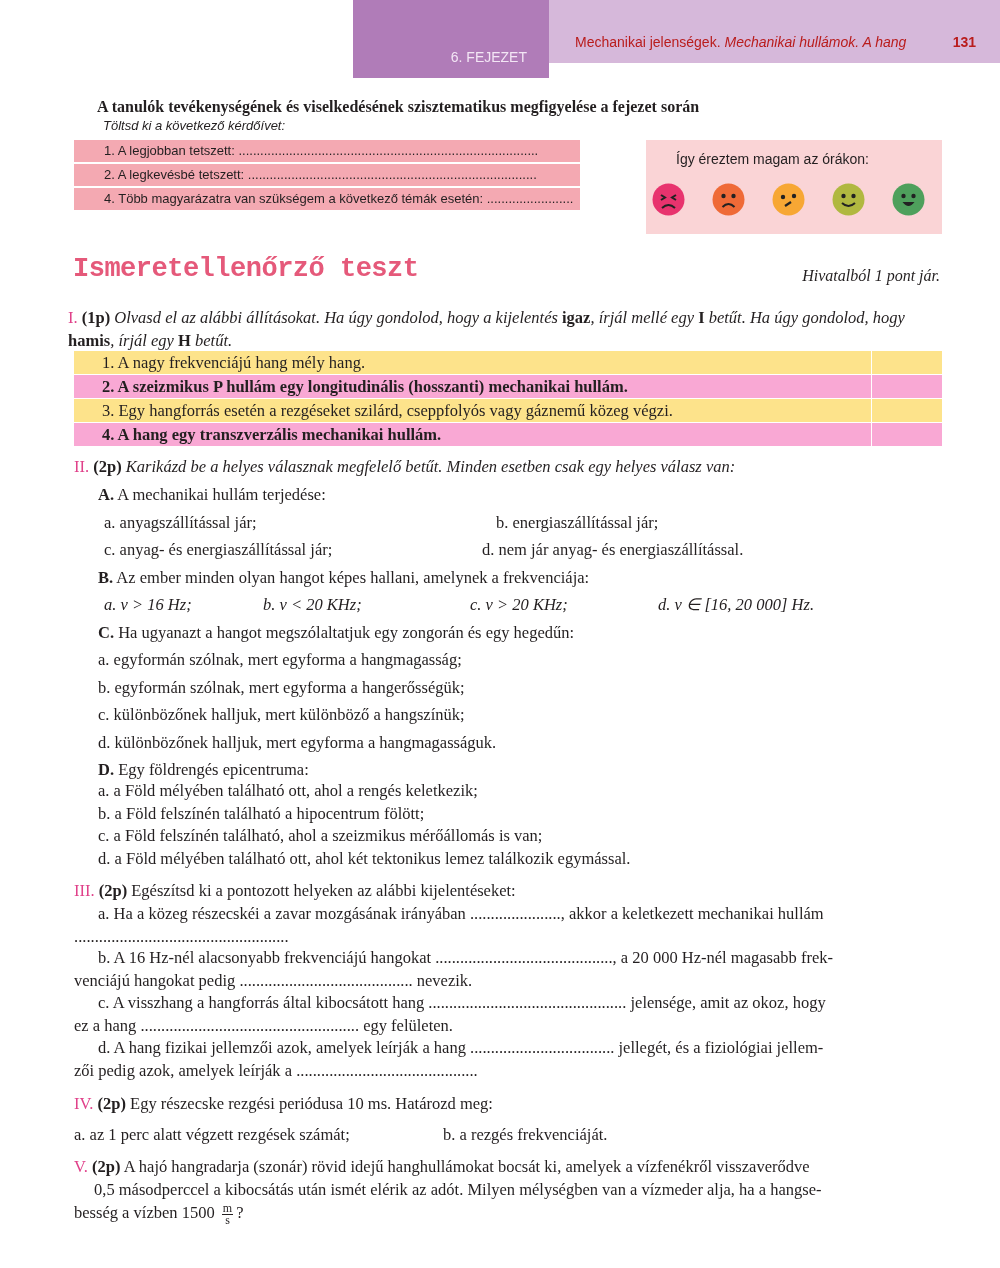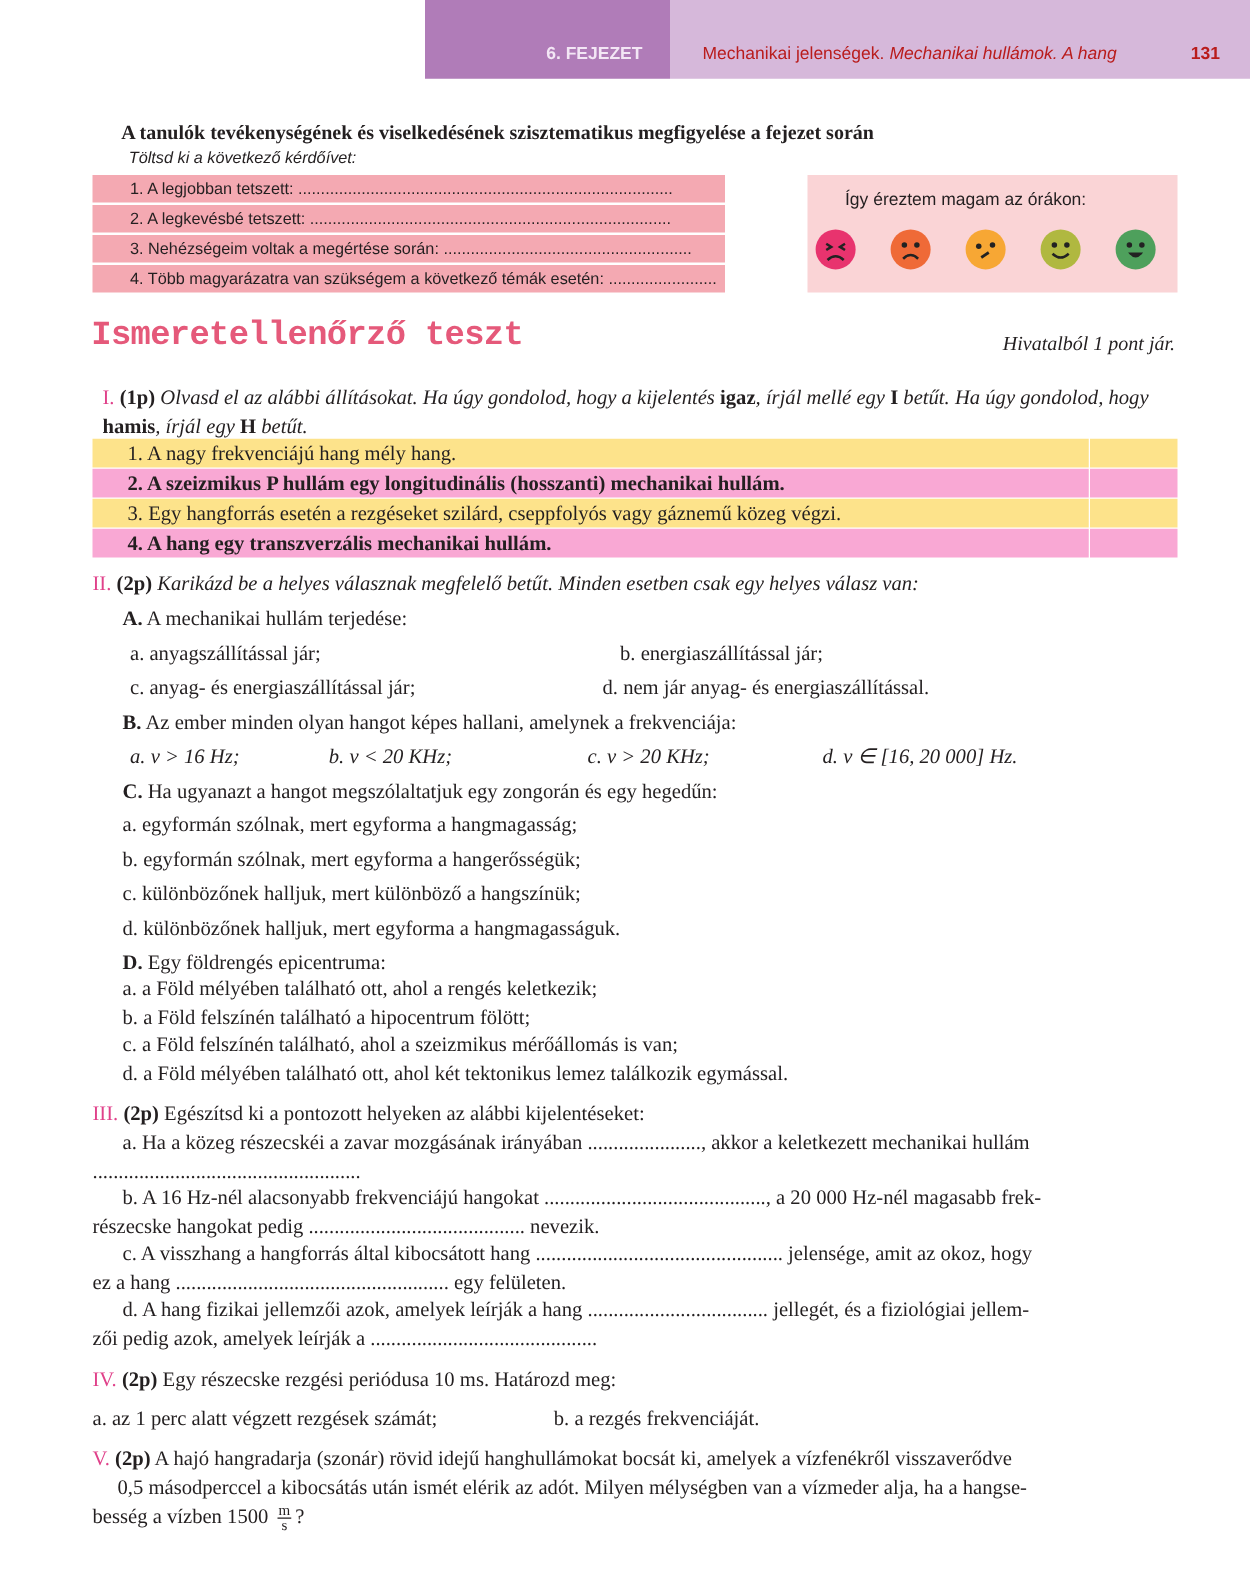--- a/index.html
+++ b/index.html
@@ -1,41 +1,41 @@
 <!DOCTYPE html>
 <html><head>
 <meta charset="utf-8">
 <style>
   * { box-sizing: border-box; margin: 0; padding: 0; }
   html, body { width: 1000px; height: 1268px; background: #ffffff; }
   body { position: relative; font-family: "Liberation Serif", serif; color: #231f20; overflow: hidden; }
 
   
   .hdr { position: absolute; top: 0; left: 340px; width: 660px; height: 63px; display: flex; }
-  .hdr-chapter { width: 196px; height: 63px; background: #b07cb8; color: #f3e6f5; font-family: "Liberation Sans", sans-serif; font-weight: bold; font-size: 14px; display: flex; align-items: flex-end; justify-content: flex-end; padding: 0 22px 13px 0; }
+  .hdr-chapter { width: 196px; height: 78px; background: #b07cb8; color: #f3e6f5; font-family: "Liberation Sans", sans-serif; font-weight: normal; font-size: 14px; display: flex; align-items: flex-end; justify-content: flex-end; padding: 0 22px 13px 0; margin-left: 13px; }
   .hdr-title { flex: 1; height: 63px; background: #d6b8da; font-family: "Liberation Sans", sans-serif; font-size: 14px; display: flex; align-items: flex-end; padding: 0 0 13px 26px; color: #b91c1c; }
   .hdr-title .it { font-style: italic; margin-left: 4px; }
   .hdr-title .pg { margin-left: auto; margin-right: 24px; font-weight: bold; }
 
   
   .survey-title { position: absolute; left: 97px; top: 98px; font-weight: bold; font-size: 16px; }
   .survey-sub { position: absolute; left: 103px; top: 118px; font-family: "Liberation Sans", sans-serif; font-style: italic; font-size: 13px; }
   .survey-rows { position: absolute; left: 74px; top: 140px; width: 506px; }
   .srow { height: 22px; margin-bottom: 2px; background: #f4a9b2; font-family: "Liberation Sans", sans-serif; font-size: 13px; padding: 3px 0 0 30px; white-space: nowrap; overflow: hidden; }
   .feel-box { position: absolute; left: 646px; top: 140px; width: 296px; height: 94px; background: #fad4d6; }
   .feel-label { position: absolute; left: 30px; top: 11px; font-family: "Liberation Sans", sans-serif; font-size: 14px; }
   .faces { position: absolute; left: 6px; top: 43px; display: flex; gap: 27px; }
   .face { width: 33px; height: 33px; border-radius: 50%; position: relative; }
   .face svg { width: 33px; height: 33px; display: block; }
 
   
   .test-title { position: absolute; left: 73px; top: 254px; font-family: Liberation Mono, monospace; font-weight: bold; font-size: 27px; color: #e5597a; letter-spacing: -0.5px; }
   .test-note { position: absolute; right: 60px; top: 267px; font-style: italic; font-size: 16px; }
 
-  .para { position: absolute; left: 82px; width: 868px; font-size: 16.5px; line-height: 23px; }
+  .para { position: absolute; left: 68px; width: 868px; font-size: 16.5px; line-height: 23px; }
   .num { color: #e0418a; }
   .b { font-weight: bold; }
   .i { font-style: italic; }
 
   .tf-table { position: absolute; left: 74px; top: 351px; width: 868px; }
   .tf-row { display: flex; height: 23px; margin-bottom: 1px; }
   .tf-row .stmt { width: 797px; padding-left: 28px; font-size: 16.5px; line-height: 23px; }
   .tf-row .ans { width: 70px; margin-left: 1px; }
   .tf-row.dark .stmt, .tf-row.dark .ans { background: #fde38b; }
   .tf-row.light .stmt, .tf-row.light .ans { background: #f9a8d4; font-weight: bold; }
@@ -53,21 +53,20 @@
     <span class="it">Mechanikai hullámok. A hang</span>
     <span class="pg">131</span>
   </div>
 </div>
 
 <div class="survey-title">A tanulók tevékenységének és viselkedésének szisztematikus megfigyelése a fejezet során</div>
 <div class="survey-sub">Töltsd ki a következő kérdőívet:</div>
 <div class="survey-rows">
   <div class="srow">1. A legjobban tetszett: ...................................................................................</div>
   <div class="srow">2. A legkevésbé tetszett: ................................................................................</div>
-  <div class="srow">3. Nehézségeim voltak a megértése során: .......................................................</div>
   <div class="srow">4. Több magyarázatra van szükségem a következő témák esetén: ........................</div>
 </div>
 <div class="feel-box">
   <div class="feel-label">Így éreztem magam az órákon:</div>
   <div class="faces">
     <div class="face">
       <svg viewBox="0 0 33 33">
           <circle cx="16.5" cy="16.5" r="16" fill="#e8336e"></circle>
           <path d="M9 12 L13 14.5 L9 17" stroke="#222" stroke-width="2" fill="none"></path>
           <path d="M24 12 L20 14.5 L24 17" stroke="#222" stroke-width="2" fill="none"></path>
@@ -173,21 +172,21 @@
 <div class="opt2" style="left:98px; top:847px;">d. a Föld mélyében található ott, ahol két tektonikus lemez találkozik egymással.</div>
 
 <div class="line" style="left:74px; top:879px;">
   <span class="num">III.</span>
   <span class="b">(2p)</span>
   <span>Egészítsd ki a pontozott helyeken az alábbi kijelentéseket:</span>
 </div>
 <div class="line" style="left:98px; top:902px;">a. Ha a közeg részecskéi a zavar mozgásának irányában ......................, akkor a keletkezett mechanikai hullám</div>
 <div class="line" style="left:74px; top:925px;">....................................................</div>
 <div class="line" style="left:98px; top:946px;">b. A 16 Hz-nél alacsonyabb frekvenciájú hangokat ..........................................., a 20 000 Hz-nél magasabb frek-</div>
-<div class="line" style="left:74px; top:969px;">részecske hangokat pedig .......................................... nevezik.</div>
+<div class="line" style="left:74px; top:969px;">venciájú hangokat pedig .......................................... nevezik.</div>
 <div class="line" style="left:98px; top:991px;">c. A visszhang a hangforrás által kibocsátott hang ................................................ jelensége, amit az okoz, hogy</div>
 <div class="line" style="left:74px; top:1014px;">ez a hang ..................................................... egy felületen.</div>
 <div class="line" style="left:98px; top:1036px;">d. A hang fizikai jellemzői azok, amelyek leírják a hang ................................... jellegét, és a fiziológiai jellem-</div>
 <div class="line" style="left:74px; top:1059px;">zői pedig azok, amelyek leírják a ............................................</div>
 
 <div class="line" style="left:74px; top:1092px;">
   <span class="num">IV.</span>
   <span class="b">(2p)</span>
   <span>Egy részecske rezgési periódusa 10 ms. Határozd meg:</span>
 </div>

